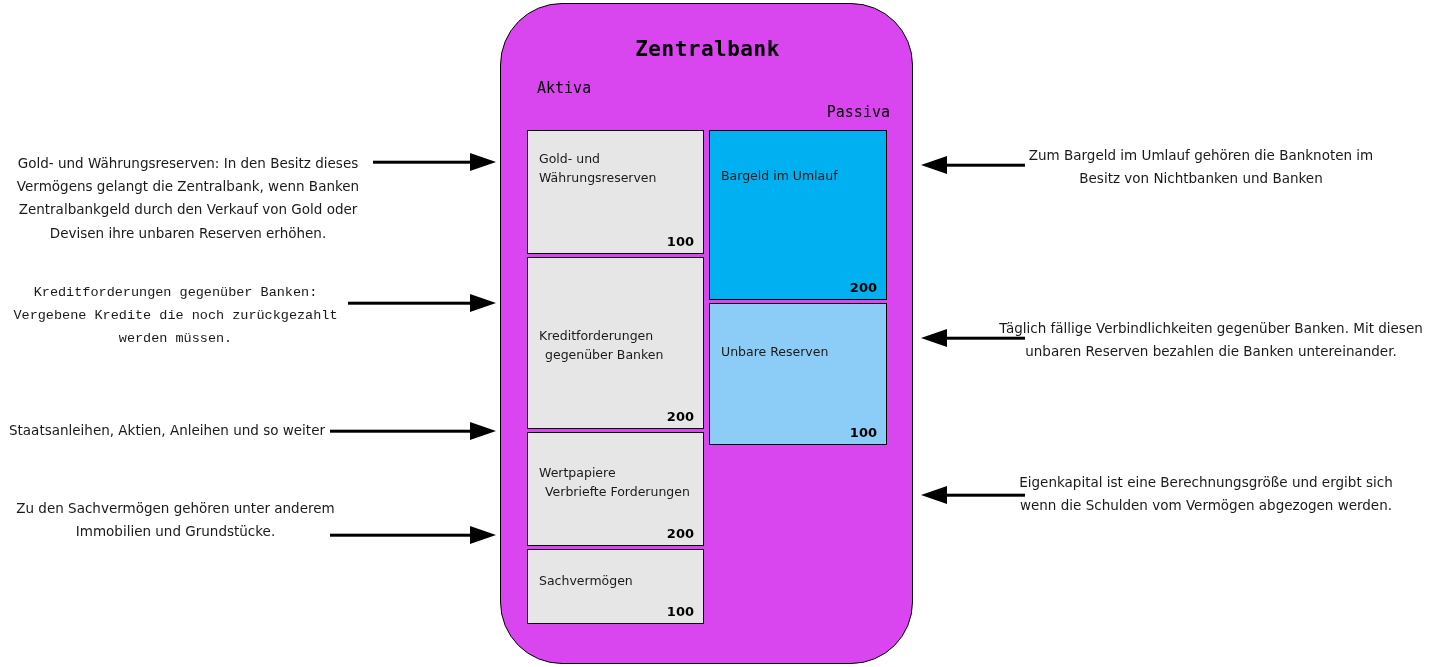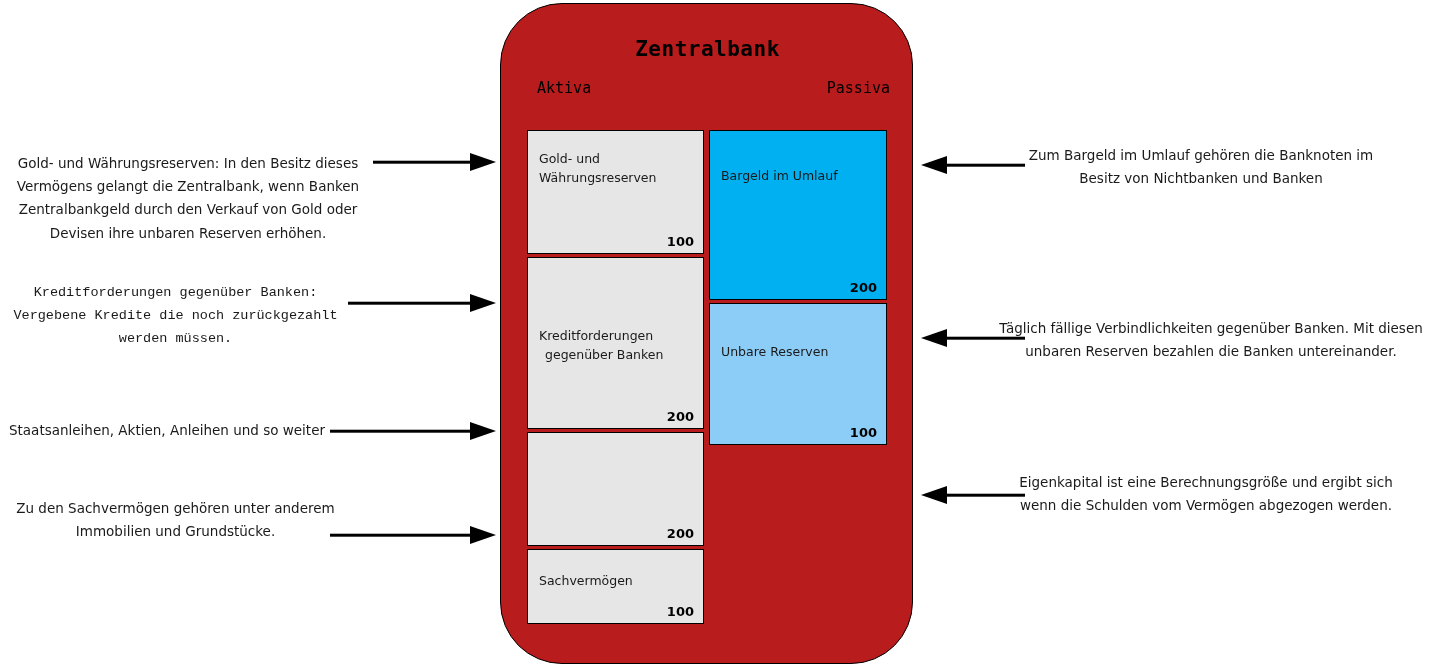--- a/index.html
+++ b/index.html
@@ -15,21 +15,21 @@
     font-family: "DejaVu Sans", sans-serif;
   }
 
   
   #bank-container {
     position: absolute;
     left: 500px;
     top: 3px;
     width: 413px;
     height: 661px;
-    background: #b91c1c;
+    background: #d946ef;
     border: 1.5px solid #000000;
     border-radius: 62px;
     box-sizing: border-box;
   }
 
   #bank-title {
     position: absolute;
     left: 0;
     top: 33px;
     width: 413px;
@@ -42,21 +42,21 @@
   }
 
   .column-header {
     position: absolute;
     font-family: "DejaVu Sans Mono", monospace;
     font-size: 15px;
     color: #000000;
     top: 75px;
   }
   #header-aktiva { left: 36px; }
-  #header-passiva { left: 217px; width: 172px; text-align: right; }
+  #header-passiva { left: 217px; width: 172px; text-align: right; margin-top: 24px; }
 
   
   .bs-box {
     position: absolute;
     box-sizing: border-box;
     border: 1.3px solid #000000;
     background: #e6e6e6;
     margin-top: 32px;
   }
   .bs-box .bs-label {
@@ -192,20 +192,24 @@
 
   <div class="bs-box col-left" id="box-kredit">
     <span class="bs-label">
       <span class="line">Kreditforderungen</span>
       <span class="line-indent">gegenüber Banken</span>
     </span>
     <span class="bs-value">200</span>
   </div>
 
   <div class="bs-box col-left" id="box-wertpapiere">
+    <span class="bs-label">
+      <span class="line">Wertpapiere</span>
+      <span class="line-indent">Verbriefte Forderungen</span>
+    </span>
     <span class="bs-value">200</span>
   </div>
 
   <div class="bs-box col-left" id="box-sach">
     <span class="bs-label">Sachvermögen</span>
     <span class="bs-value">100</span>
   </div>
 
   <div class="bs-box col-right" id="box-bargeld">
     <span class="bs-label">Bargeld im Umlauf</span>

